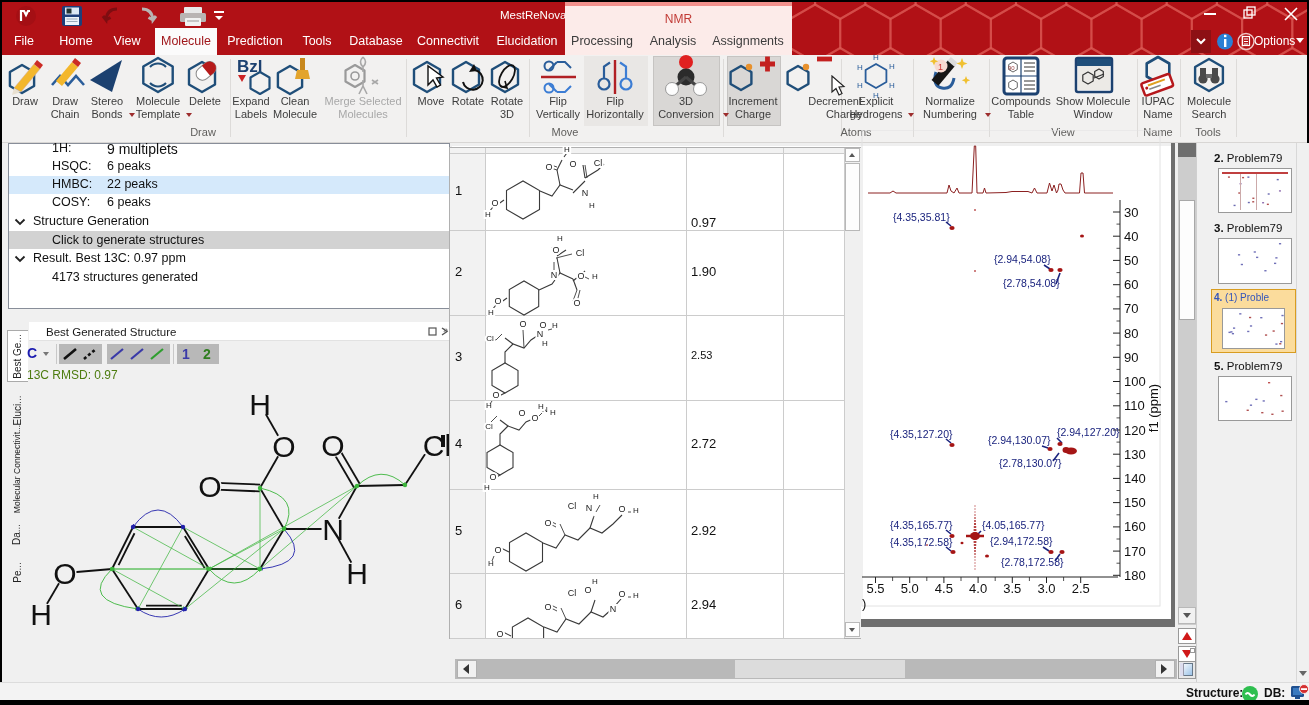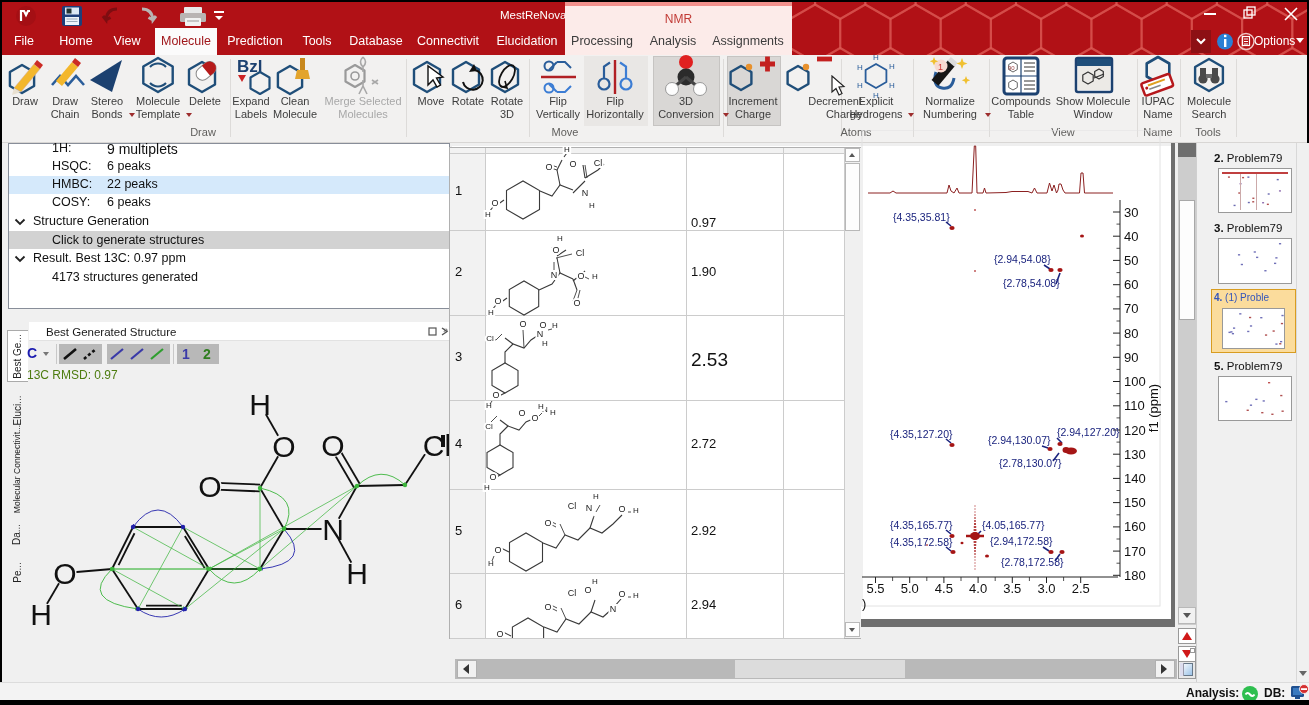--- a/index.html
+++ b/index.html
@@ -600,21 +600,21 @@
 <div class="ab" style="left:450px;top:573px;width:394px;height:1px;background:#cccccc;"></div>
 <div class="ab" style="left:450px;top:638px;width:394px;height:1px;background:#cccccc;"></div>
 <div class="ab" style="left:485px;top:148px;width:1px;height:490px;background:#cccccc;"></div>
 <div class="ab" style="left:686px;top:148px;width:1px;height:490px;background:#cccccc;"></div>
 <div class="ab" style="left:783px;top:148px;width:1px;height:490px;background:#cccccc;"></div>
 <div class="ab" style="left:455px;top:183px;font-size:13px;color:#111;">1</div>
 <div class="ab" style="left:691px;top:183px;font-size:13px;color:#111;margin-top:32px;">0.97</div>
 <div class="ab" style="left:455px;top:264px;font-size:13px;color:#111;">2</div>
 <div class="ab" style="left:691px;top:264px;font-size:13px;color:#111;">1.90</div>
 <div class="ab" style="left:455px;top:349px;font-size:13px;color:#111;">3</div>
-<div class="ab" style="left:691px;top:349px;font-size:19px;color:#111;">2.53</div>
+<div class="ab" style="left:691px;top:349px;font-size:11px;color:#111;">2.53</div>
 <div class="ab" style="left:455px;top:436px;font-size:13px;color:#111;">4</div>
 <div class="ab" style="left:691px;top:436px;font-size:13px;color:#111;">2.72</div>
 <div class="ab" style="left:455px;top:523px;font-size:13px;color:#111;">5</div>
 <div class="ab" style="left:691px;top:523px;font-size:13px;color:#111;">2.92</div>
 <div class="ab" style="left:455px;top:597px;font-size:13px;color:#111;">6</div>
 <div class="ab" style="left:691px;top:597px;font-size:13px;color:#111;">2.94</div>
 <div class="ab" style="left:844px;top:148px;width:17px;height:490px;background:#f0f0f0;border-left:1px solid #ccc;"></div>
 <div class="ab" style="left:845px;top:148px;width:15px;height:14px;background:#fdfdfd;border:1px solid #b8b8b8;"></div>
 <div class="ab" style="left:849px;top:153px;width:0;height:0;border-left:3.5px solid transparent;border-right:3.5px solid transparent;border-bottom:4.5px solid #555;"></div>
 <div class="ab" style="left:845px;top:163px;width:15px;height:68px;background:#fdfdfd;border:1px solid #b8b8b8;"></div>
@@ -798,21 +798,21 @@
     <rect x="1280.1861541723104" y="394.8731558266663" width="2.2" height="1.4" fill="#b05050"></rect>
     <rect x="1255.2676375968724" y="398.6466359013533" width="2.2" height="1.4" fill="#7070b8"></rect>
     <rect x="1271.3037879535007" y="413.5735016593249" width="2.2" height="1.4" fill="#b05050"></rect>
     <rect x="1225.203173418276" y="400.9371300044127" width="2.2" height="1.4" fill="#7070b8"></rect>
     <rect x="1268" y="382" width="2.2" height="1.4" fill="#c05050"></rect>
   </svg>
 <div class="ab" style="left:1296px;top:143px;width:13px;height:540px;background:#f0f0f0;border-left:1px solid #d8d8d8;"></div>
 <div class="ab" style="left:1297px;top:666px;width:11px;height:15px;background:#f0f0f0;"></div>
 <div class="ab" style="left:1299px;top:671px;width:0;height:0;border-left:4px solid transparent;border-right:4px solid transparent;border-top:5px solid #666;"></div>
 <div class="ab" style="left:0;top:682px;width:1309px;height:18px;background:#f3f3f3;border-top:1px solid #dcdcdc;"></div>
-<div class="ab" style="left:1186px;top:686px;font-size:12px;font-weight:bold;color:#111;">Analysis:</div>
+<div class="ab" style="left:1186px;top:686px;font-size:12px;font-weight:bold;color:#111;">Structure:</div>
 <svg class="ab" style="left:1242px;top:686px;" width="16" height="16" viewBox="0 0 16 16">
 <circle cx="8" cy="8" r="8" fill="#2ebf4f"></circle>
 <path d="M3.5 8.5 q2 -3 4.5 0 q2.5 3 4.5 0" stroke="#fff" stroke-width="2" fill="none"></path>
   </svg>
 <div class="ab" style="left:1264px;top:686px;font-size:12px;font-weight:bold;color:#111;">DB:</div>
 <svg class="ab" style="left:1291px;top:684px;" width="18" height="16" viewBox="0 0 18 16">
 <rect x="0" y="2" width="13" height="11" rx="1.5" fill="#1e4f8f"></rect>
 <rect x="2" y="4" width="9" height="7" fill="#3a7abf"></rect>
 <rect x="4" y="13" width="5" height="2" fill="#1e4f8f"></rect>
 <circle cx="13" cy="5" r="4.5" fill="#d43030" stroke="#fff" stroke-width="0.8"></circle>

